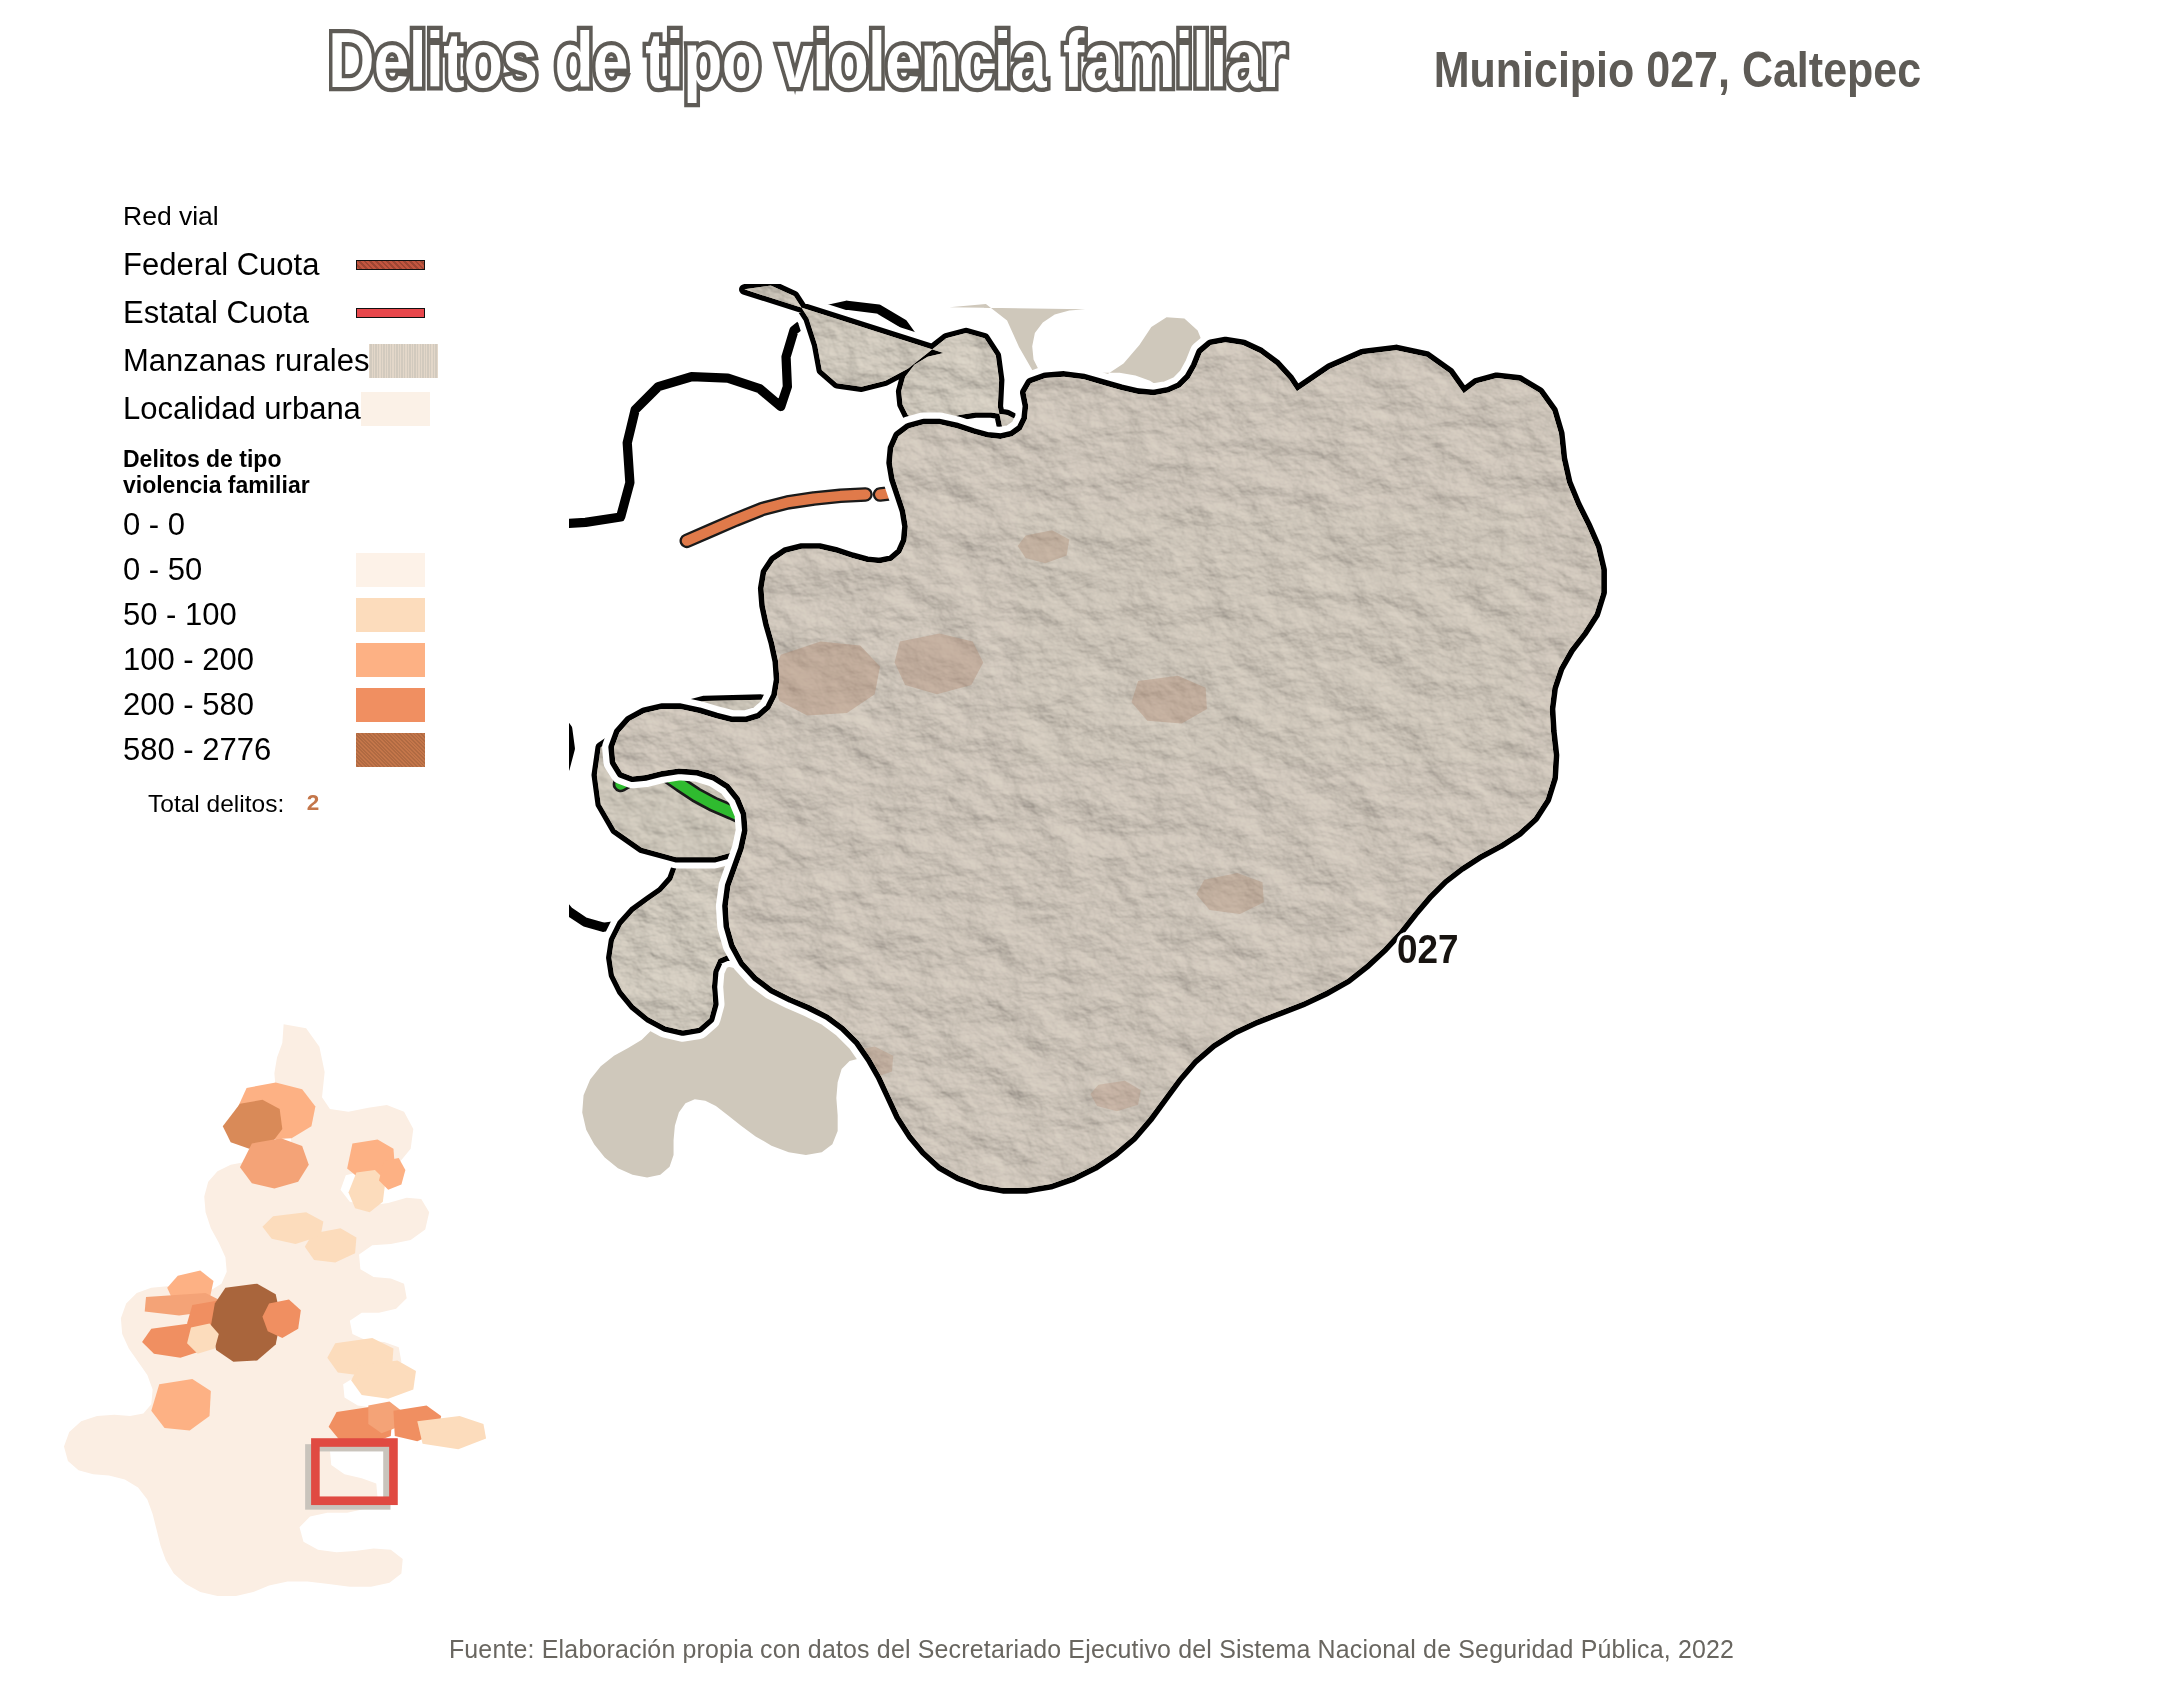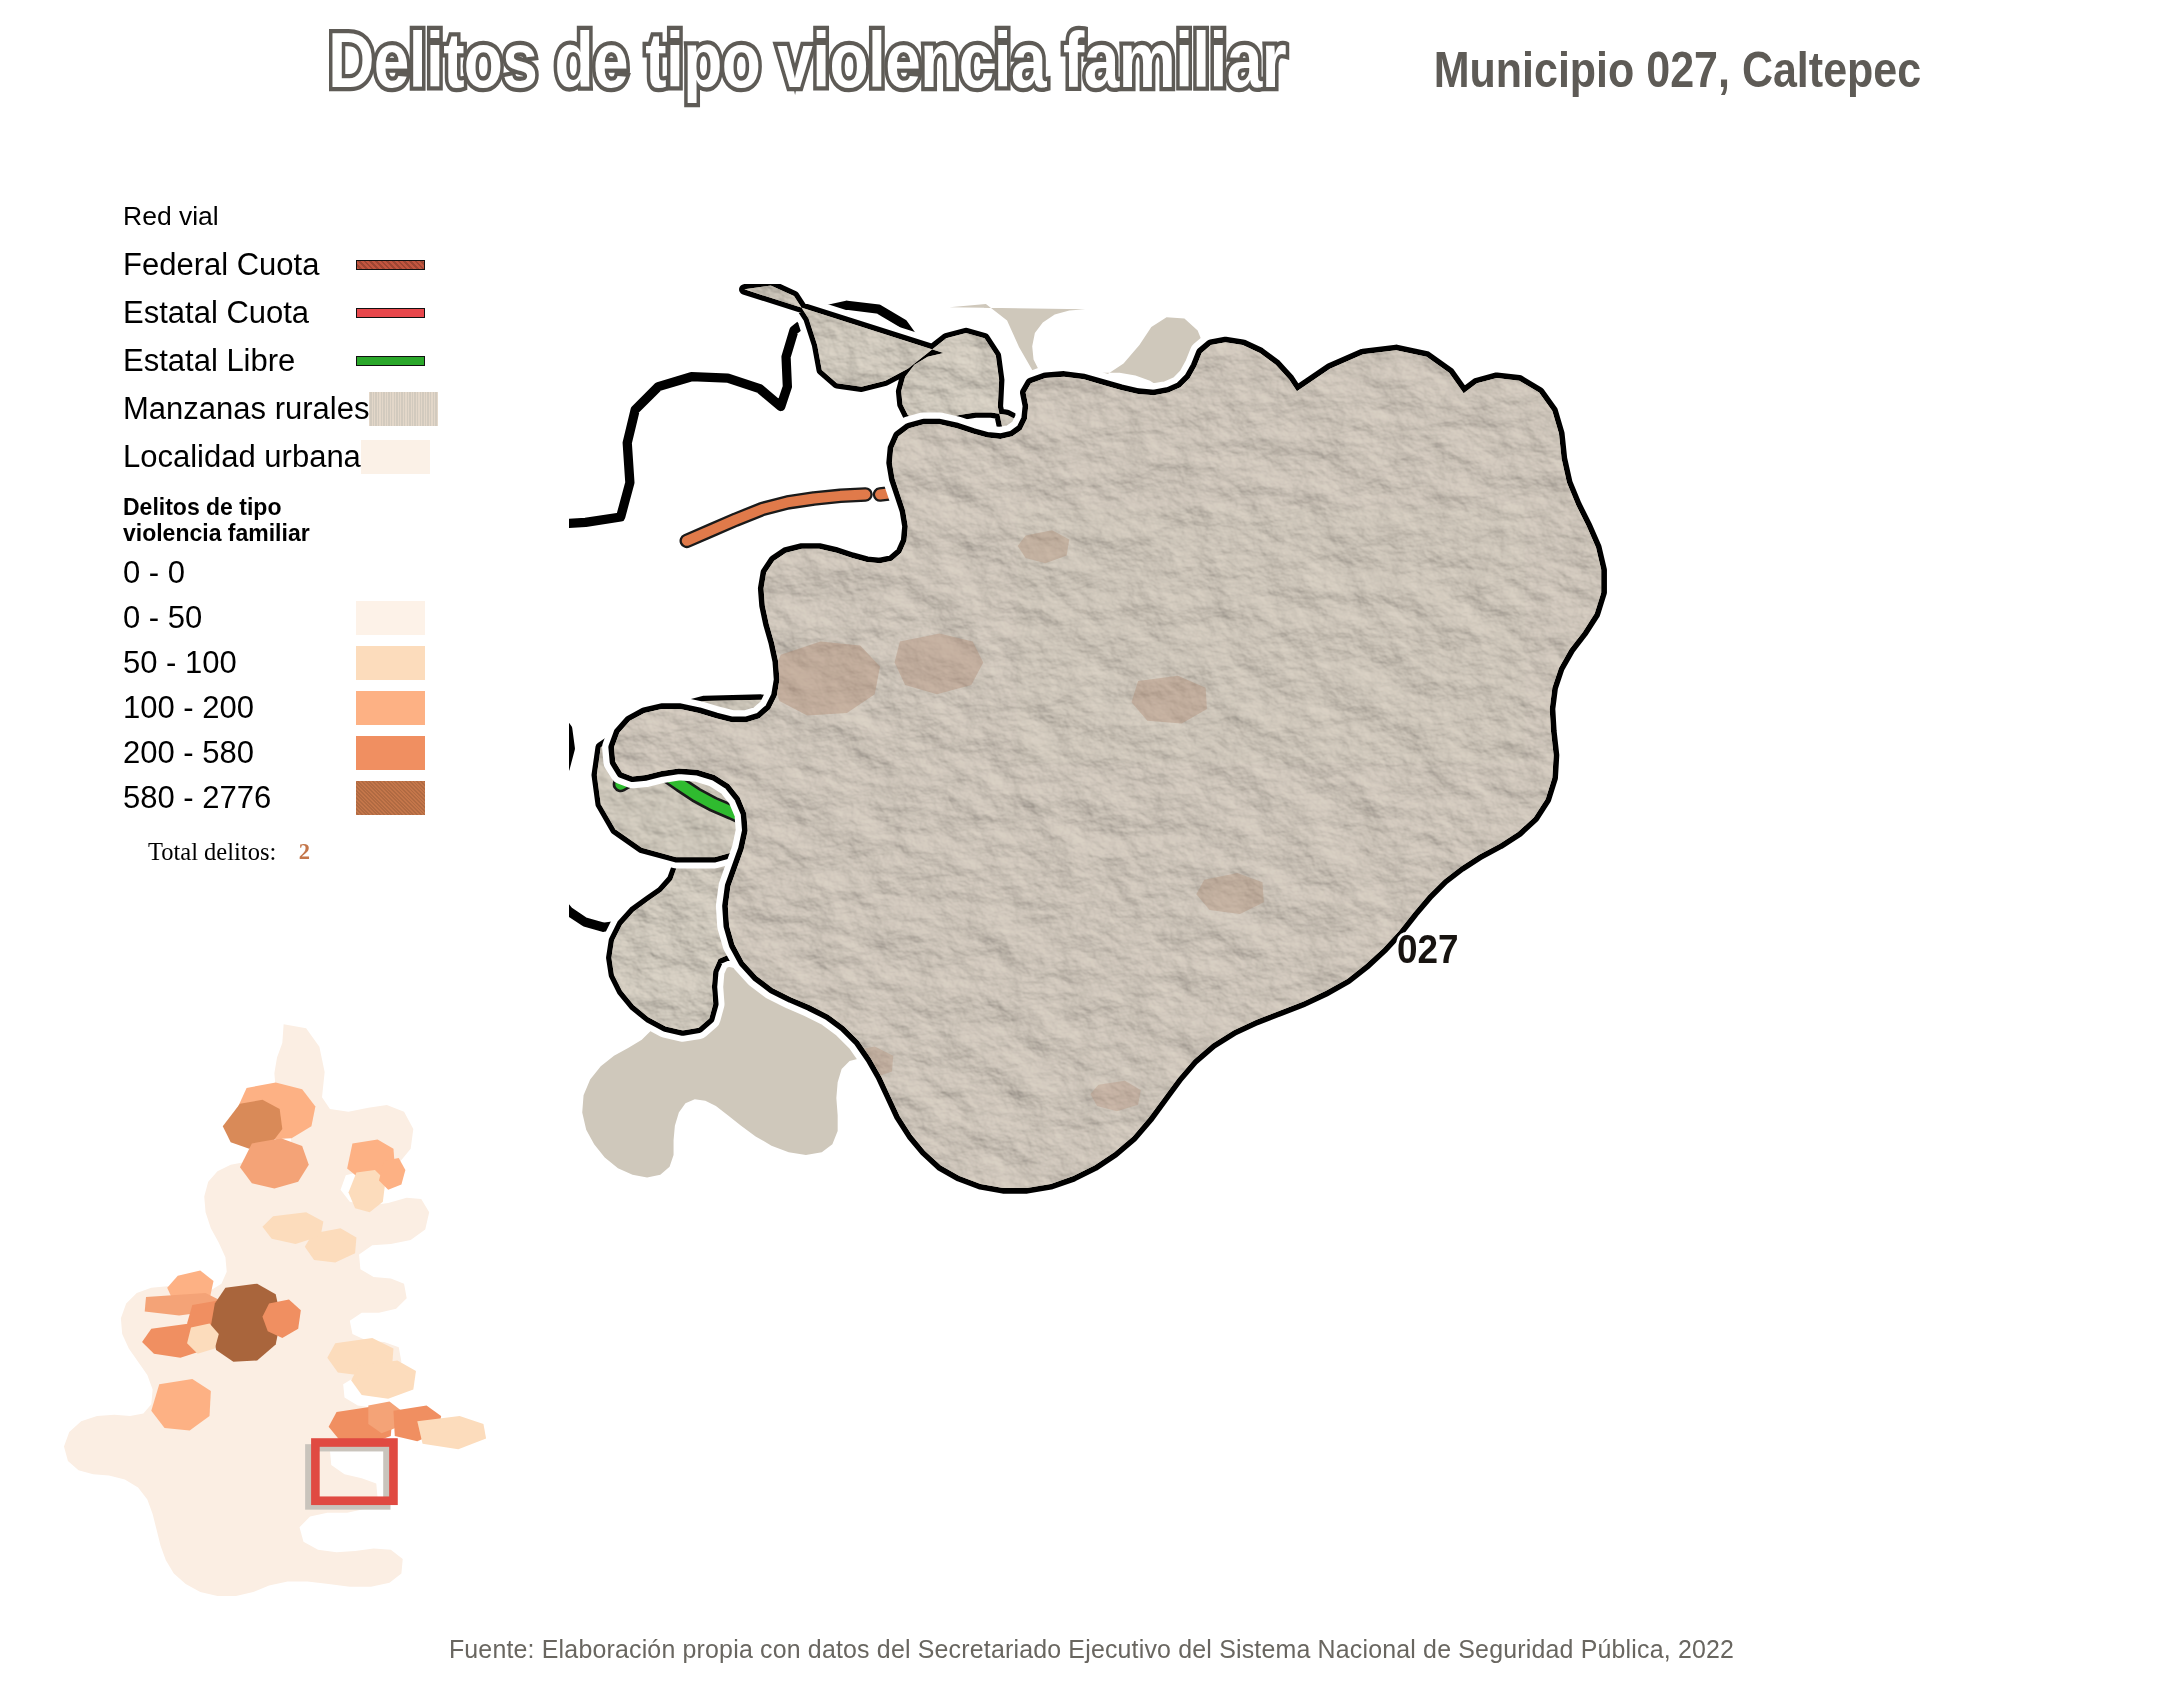--- a/index.html
+++ b/index.html
@@ -28,21 +28,21 @@
   
   #legend{position:absolute;left:123px;top:202px;width:311px;}
   .lg-head{font-size:26.5px;font-weight:normal;color:#000;margin:0 0 9.3px 0;line-height:1.12;}
   .lg-row{display:flex;align-items:center;justify-content:space-between;height:48px;}
   .lg-label{font-size:31px;color:#000;white-space:nowrap;}
   .lg-line{width:69px;height:9.3px;border:1.3px solid #111;box-sizing:border-box;flex:0 0 auto;margin-right:9.3px;}
   .lg-box{width:69px;height:34px;flex:0 0 auto;margin-right:9.3px;}
   .lg-box-empty{width:69px;height:34px;flex:0 0 auto;margin-right:9.3px;background:transparent;}
   .lg-head2{font-size:23px;font-weight:bold;color:#000;line-height:1.14;margin:13.2px 0 4px 0;}
   .lg-row2{display:flex;align-items:center;justify-content:space-between;height:45px;}
-  #total-row{display:flex;align-items:center;margin-top:17px;padding-left:25px;font-family:Liberation Serif, serif;}
+  #total-row{display:flex;align-items:flex-start;margin-top:17px;padding-left:25px;}
   #total-label{font-size:24.5px;color:#000;}
   #total-value{font-size:22.5px;font-weight:bold;color:#c4764a;margin-left:22.5px;}
 
   
   #main-map{position:absolute;left:569px;top:284px;width:1522px;height:1317px;}
   #main-map svg{display:block;width:100%;height:100%;}
 
   
   #inset-map{position:absolute;left:60px;top:1019px;width:483px;height:589px;}
   #inset-map svg{display:block;width:100%;height:100%;}
@@ -78,24 +78,20 @@
     <span class="lg-label">Federal Cuota</span>
     <span class="lg-line" style="background:repeating-linear-gradient(45deg,#c2553f 0 2px,#9d4634 2px 4px);"></span>
   </div>
 
 
   <div class="lg-row">
     <span class="lg-label">Estatal Cuota</span>
     <span class="lg-line" style="background:#e8474c;"></span>
   </div>
 
-  <div class="lg-row">
-    <span class="lg-label">Estatal Libre</span>
-    <span class="lg-line" style="background:#2aa72a;"></span>
-  </div>
 
   <div class="lg-row">
     <span class="lg-label">Manzanas rurales</span>
     <span class="lg-box" style="background:repeating-linear-gradient(90deg,#e3d7c9 0 1.3px,#d2cabe 1.3px 2.6px);"></span>
   </div>
 
   <div class="lg-row">
     <span class="lg-label">Localidad urbana</span>
     <span class="lg-box" style="background:#fbf1e7;"></span>
   </div>

